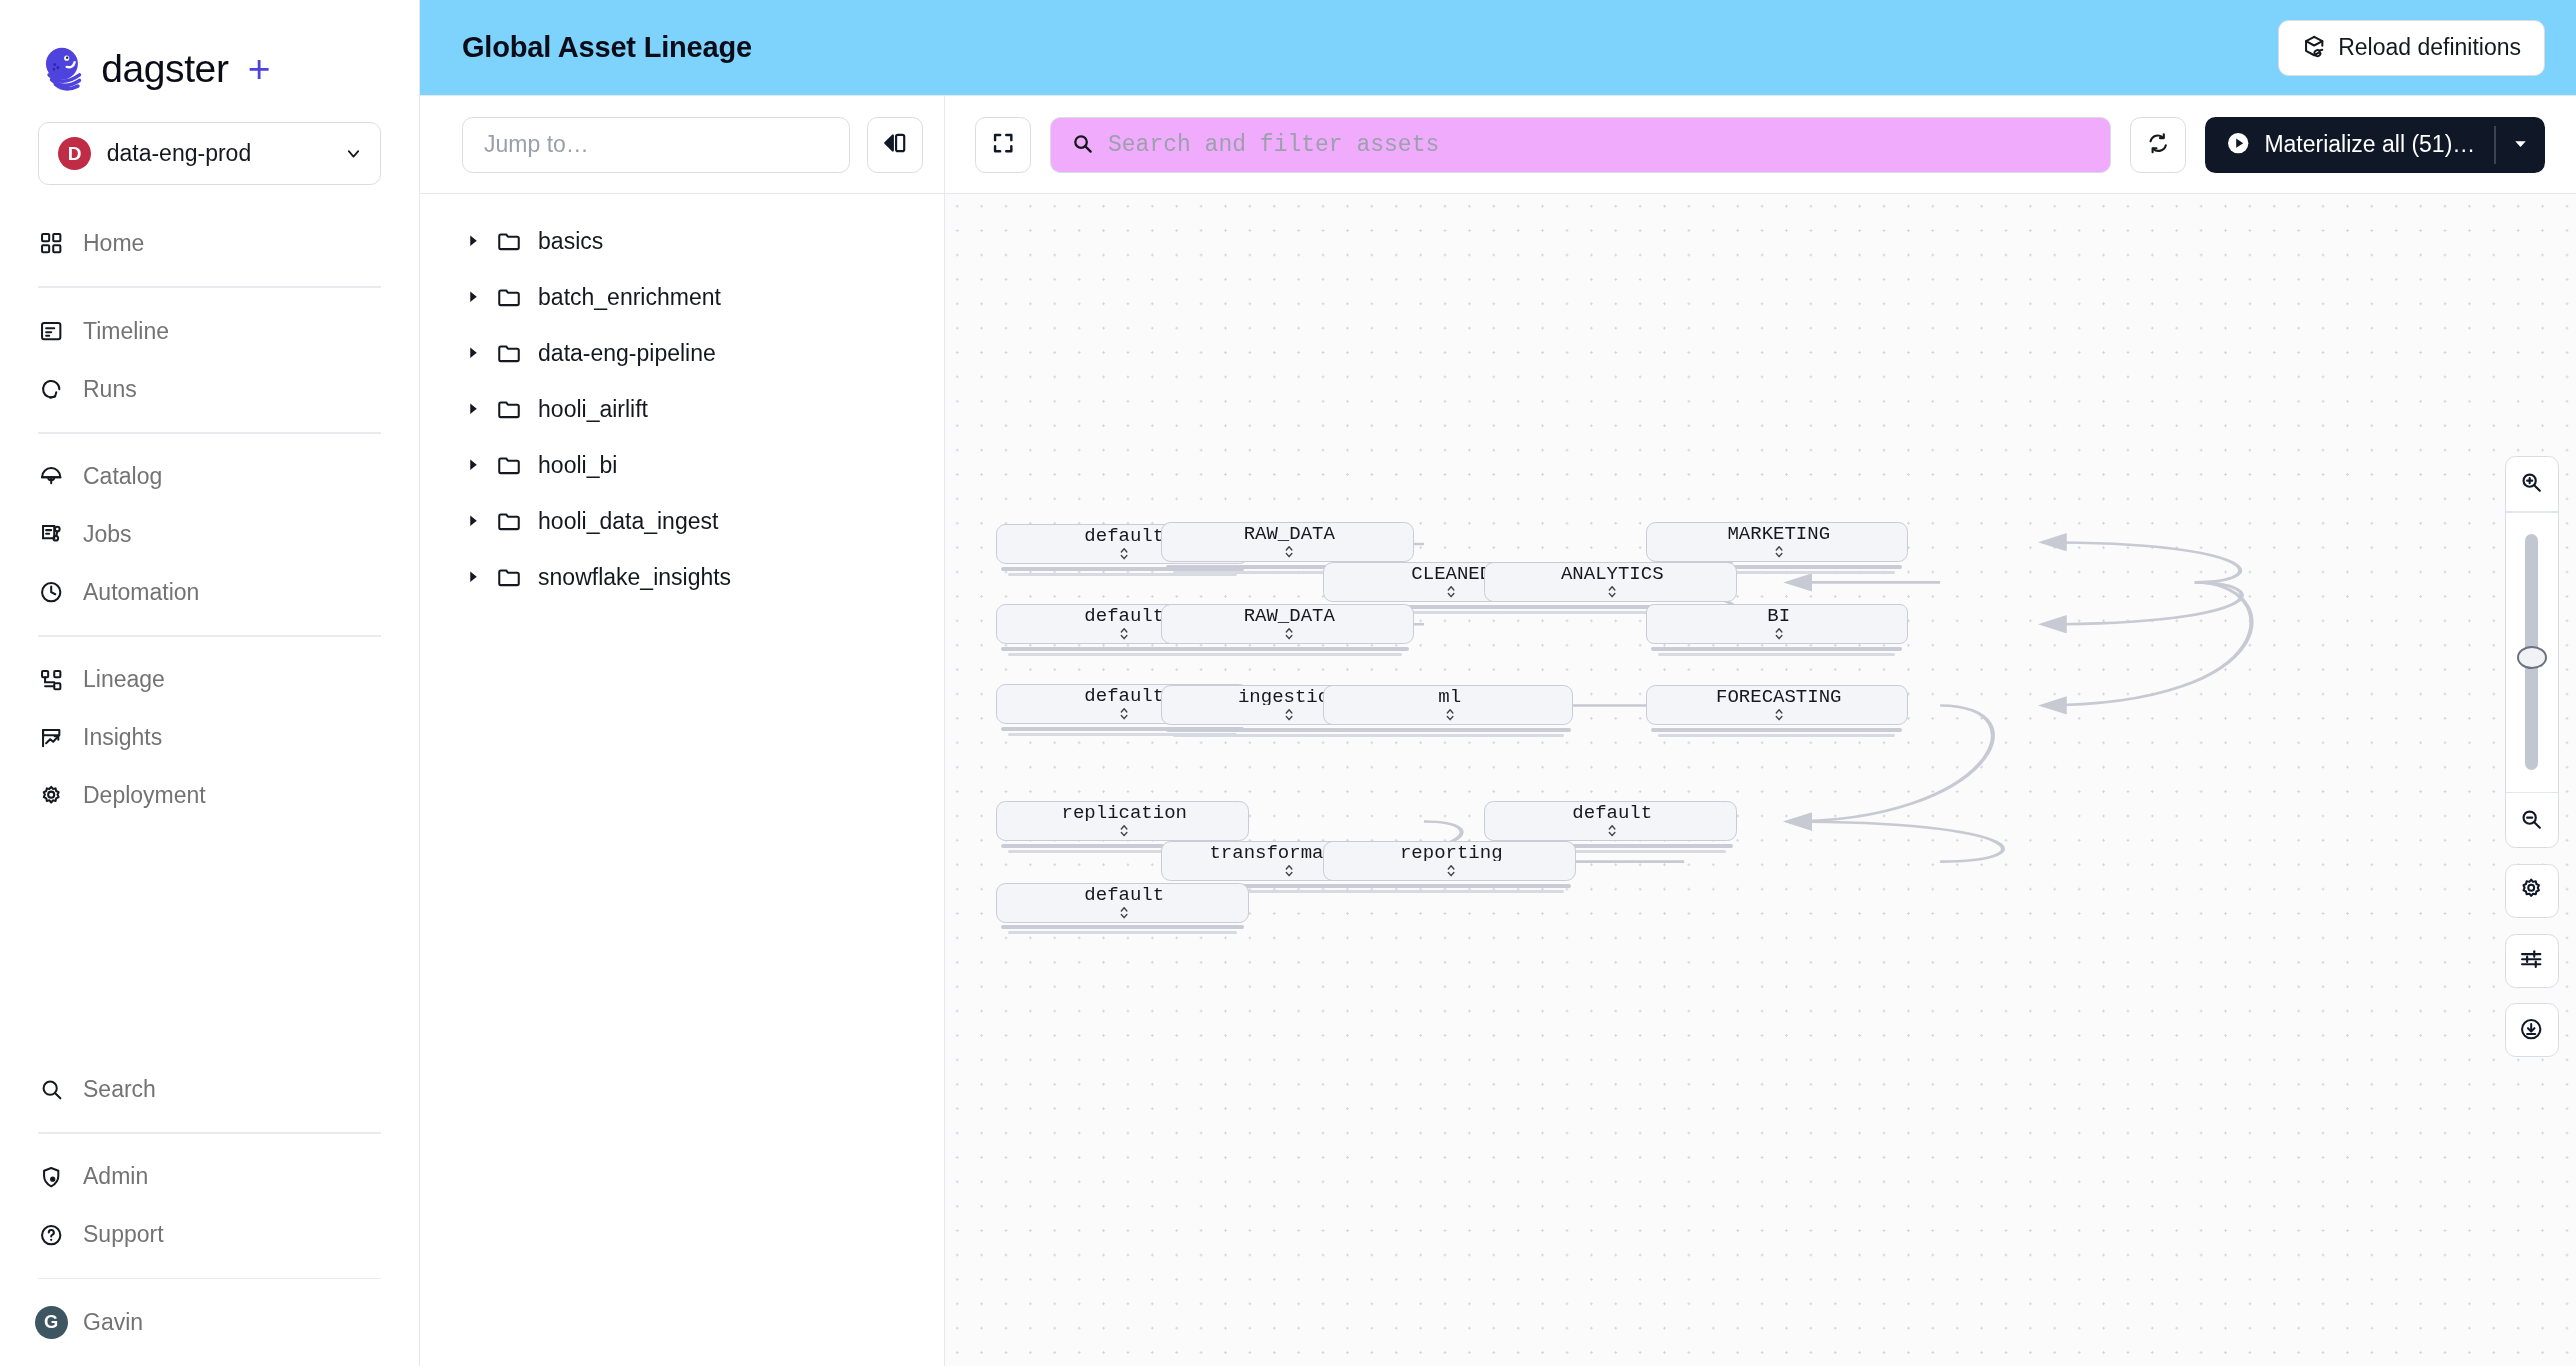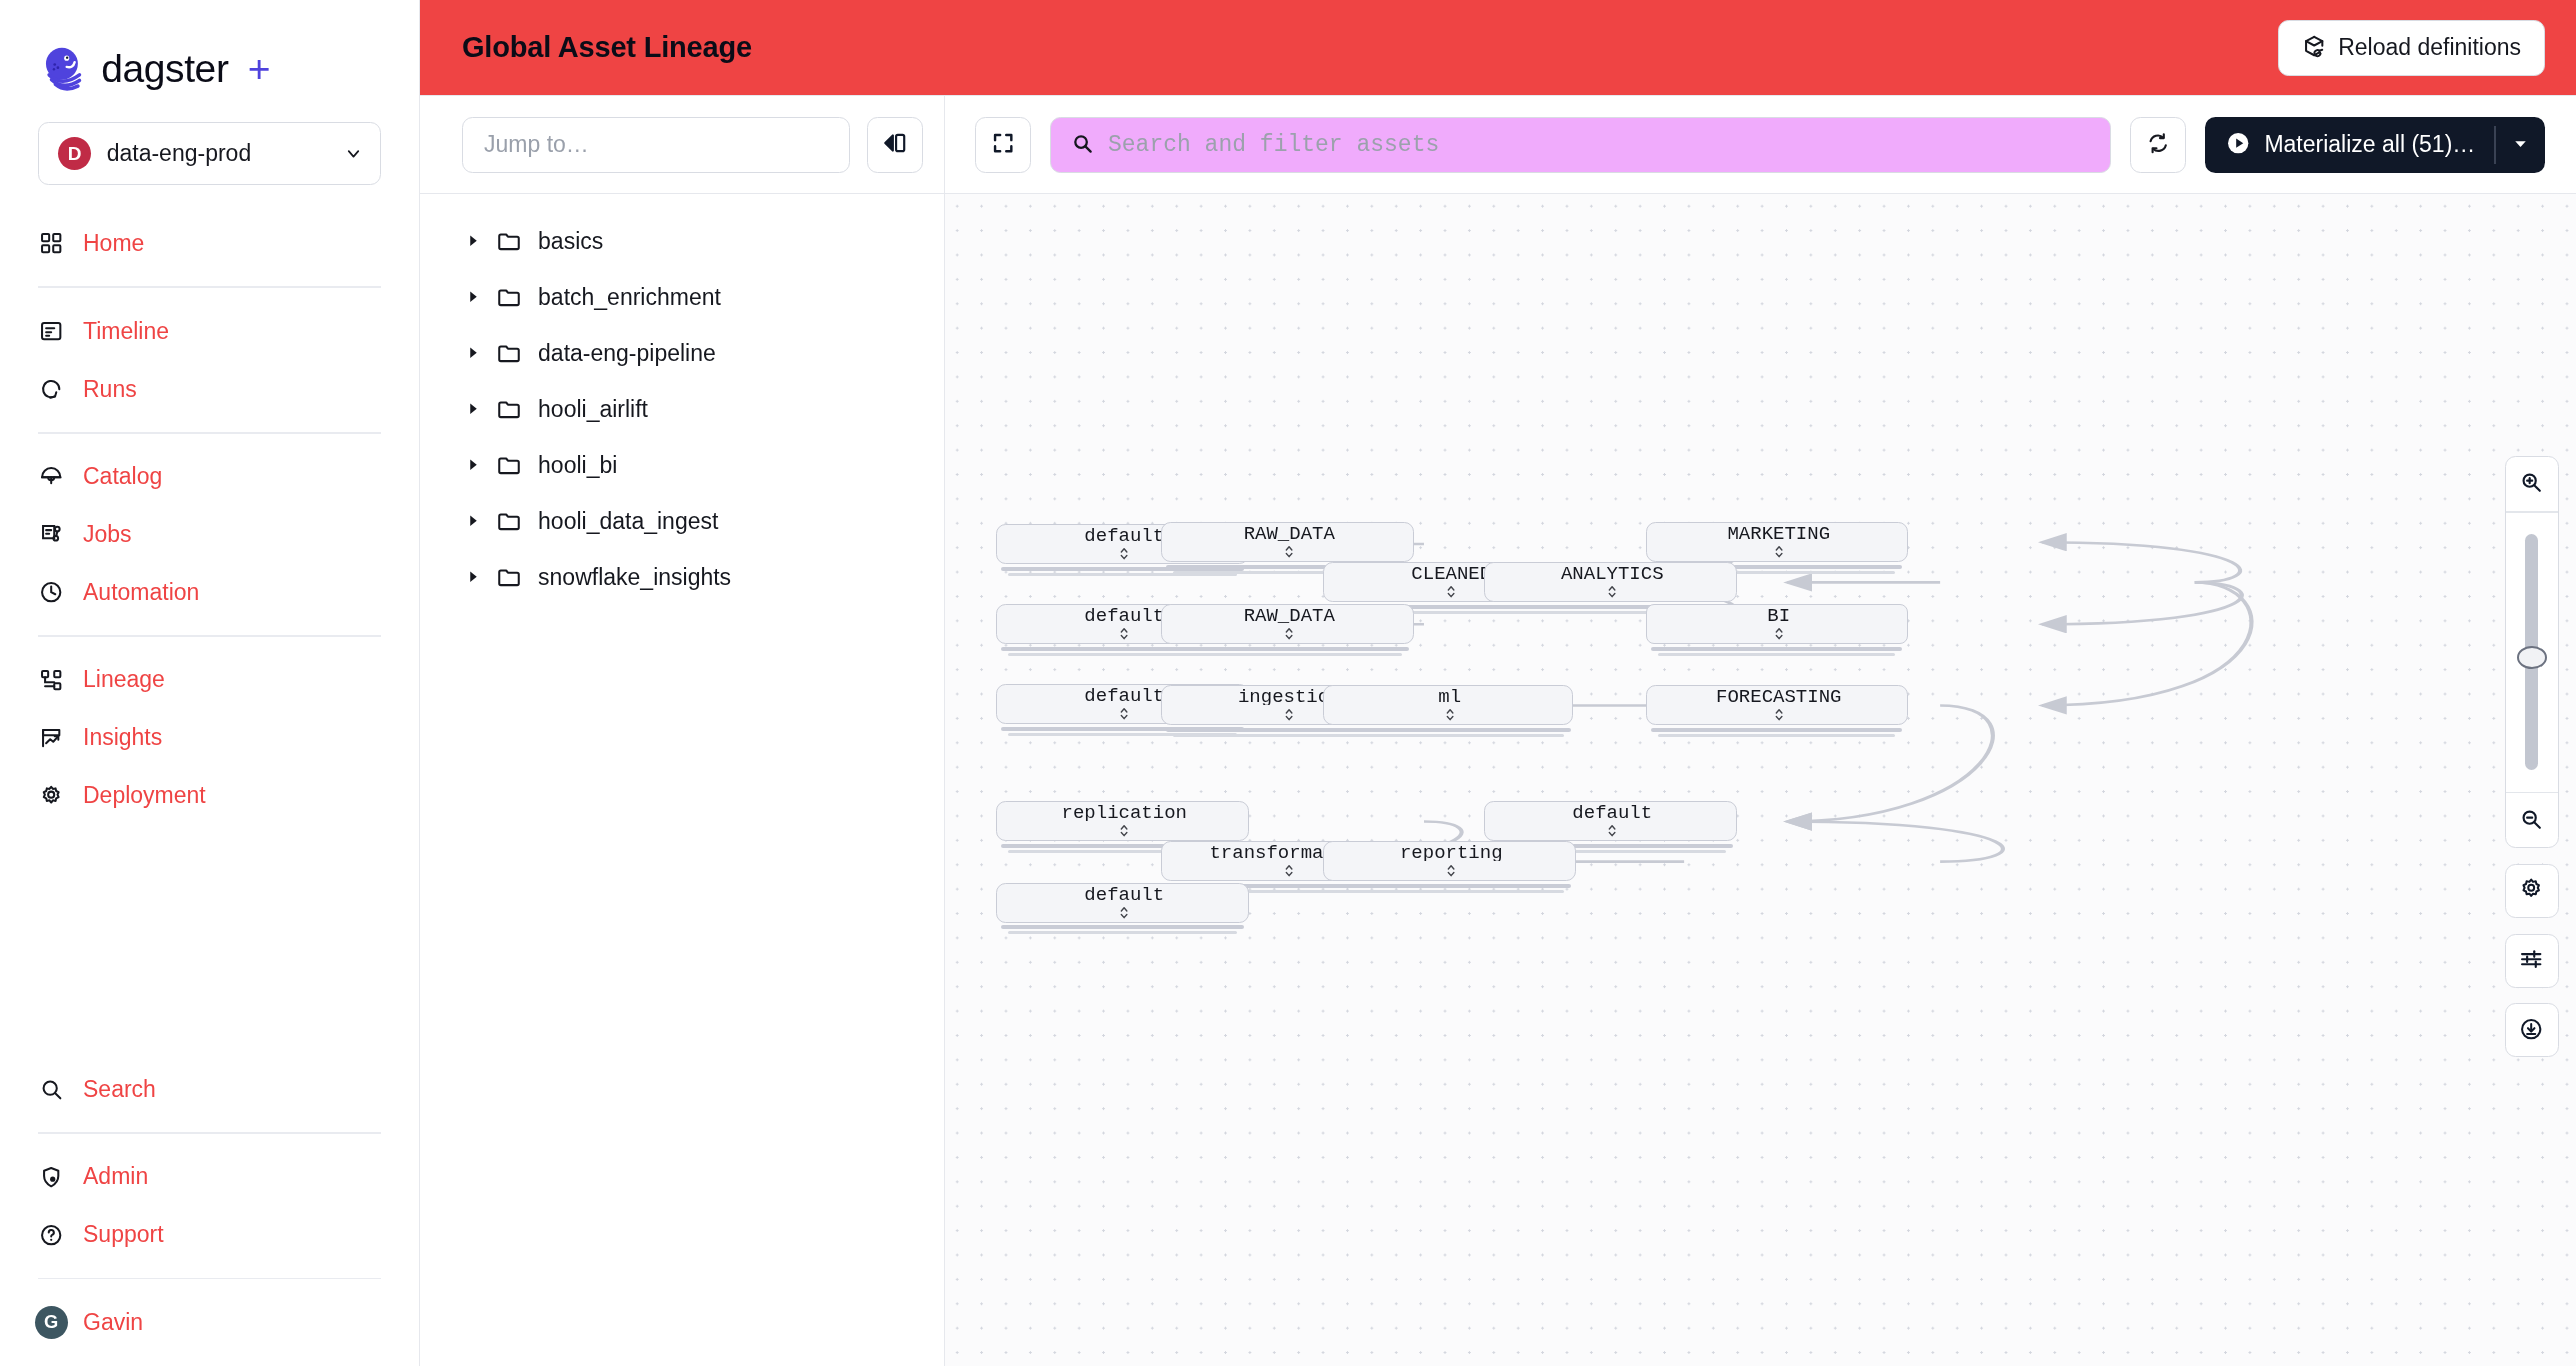--- a/index.html
+++ b/index.html
@@ -47,39 +47,39 @@
 
   .nav { margin-top: 24.4px; }
   .nav-group { padding: 5.2px 0; }
   .nav-div { height: 1.7px; background: #e9ebf0; margin: 8.7px 38px; }
   .nav-item {
     display: flex; align-items: center; gap: 19px;
     height: 58px; padding: 0 38px;
     cursor: pointer; color: #16181f;
   }
   .nav-icon { width: 26px; height: 26px; flex: none; display: flex; align-items: center; justify-content: center; }
-  .nav-label { font-size: 23px; color: #ef4444; }
+  .nav-label { font-size: 23px; color: #737373; }
 
   .sidebar-bottom { position: absolute; left: 0; right: 0; bottom: 0; padding-bottom: 10.5px; }
   .user-avatar {
     width: 33px; height: 33px; border-radius: 50%;
     background: #3d5661; color: #fff;
     display: flex; align-items: center; justify-content: center;
     font-size: 18.3px; font-weight: 600; flex: none;
   }
 
   
   .main { flex: 1; display: flex; flex-direction: column; min-width: 0; }
 
   .topbar {
     height: 96px; flex: none;
     border-bottom: 1.7px solid #e6e8ed;
     display: flex; align-items: center;
     padding: 0 31px 0 42px;
-    background: #ef4444;
+    background: #7dd3fc;
   }
   .page-title { font-size: 29px; font-weight: 700; color: #0b0c17; letter-spacing: -0.2px; }
   .spacer { flex: 1; }
   .btn-outline {
     height: 56px; border: 1.7px solid #d9dce3; border-radius: 10.5px;
     display: flex; align-items: center; gap: 12.2px;
     padding: 0 23px; background: #fff; cursor: pointer;
   }
   .btn-outline-label { font-size: 23px; color: #16181f; }
 

